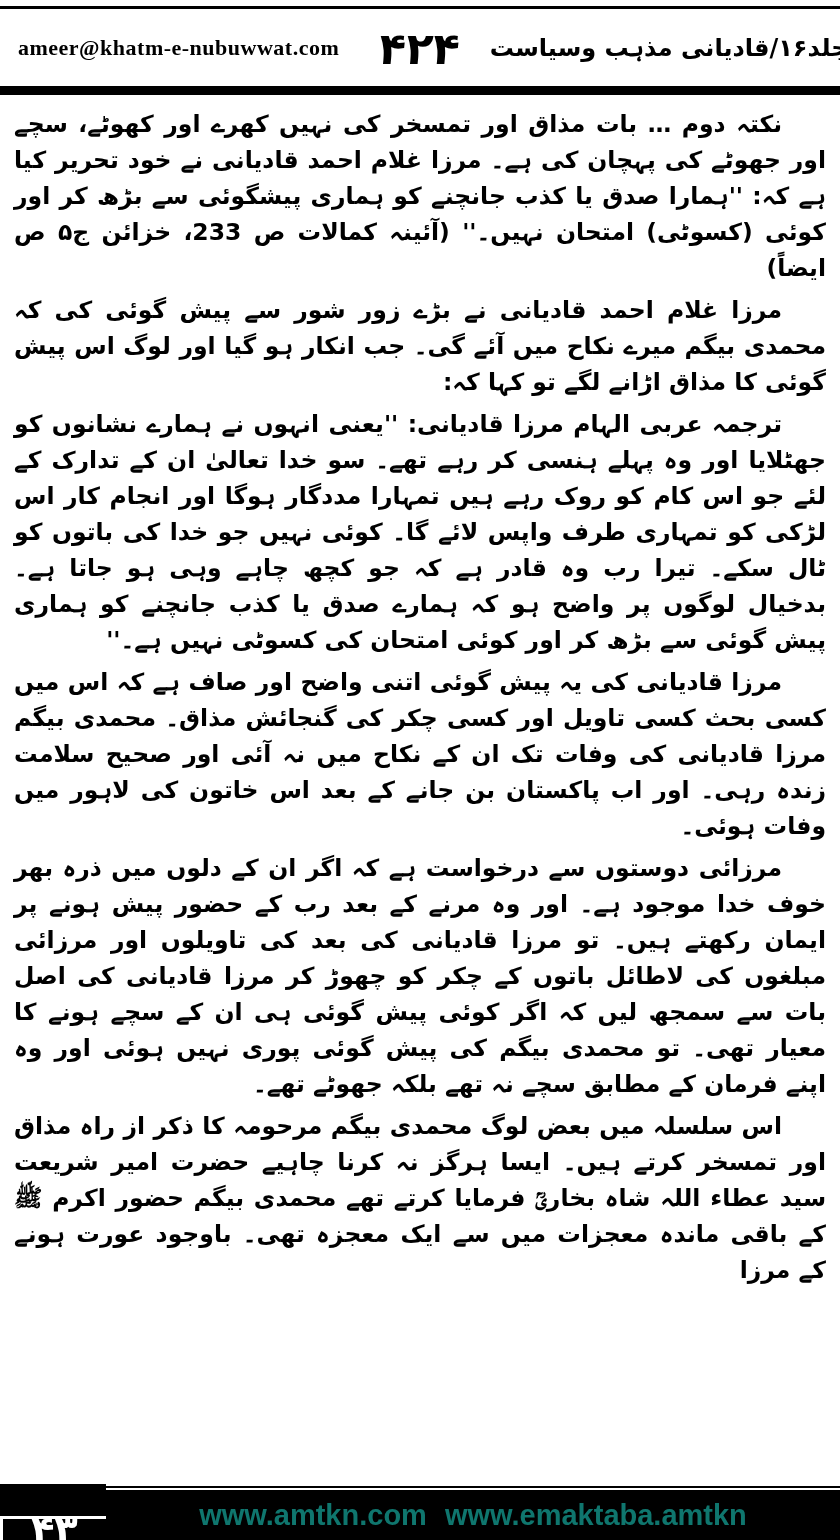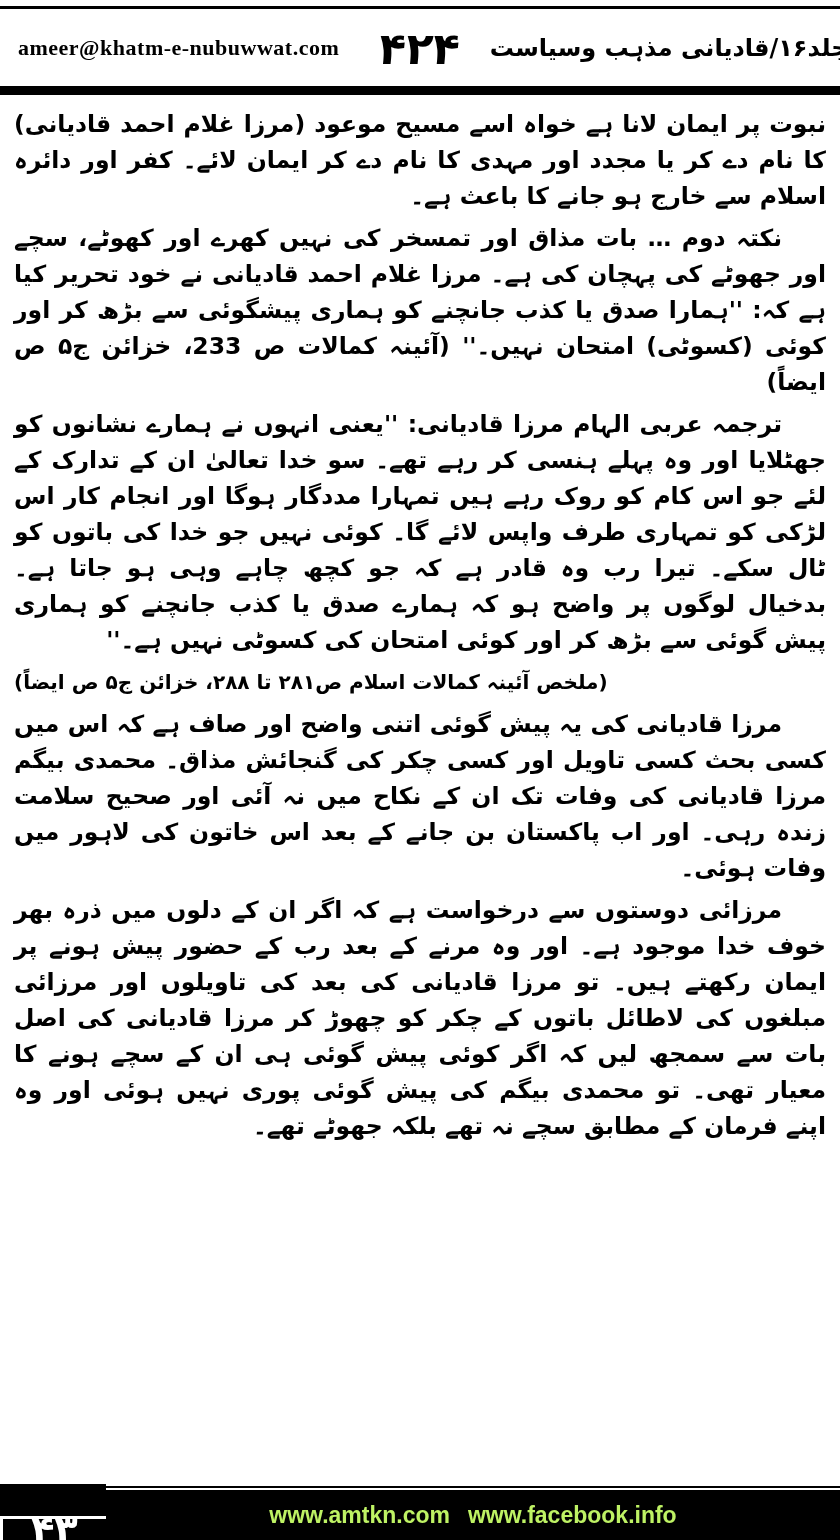--- a/index.html
+++ b/index.html
@@ -120,52 +120,52 @@
     flex: 1;
     display: flex;
     align-items: center;
     justify-content: center;
     gap: 18px;
     border-top: 6px double #fff;
     box-sizing: border-box;
     direction: ltr;
   }
   .footer-link {
-    color: #bef264;
+    color: #0f766e;
     font-family: "Liberation Sans", sans-serif;
     font-weight: bold;
-    font-size: 23px;
+    font-size: 29px;
     white-space: nowrap;
   }
 </style>
 </head>
 <body>
 
 <div class="page">
 
   <div class="top-rule"></div>
 
   <div class="header">
     <span class="header-email">ameer@khatm-e-nubuwwat.com</span>
     <span class="header-pageno-large">۴۲۴</span>
     <span class="header-title">احتساب جلد۱۶/قادیانی مذہب وسیاست</span>
   </div>
 
   <div class="header-divider"></div>
 
   <div class="content">
-    <p class="para">نبوت پر ایمان لانا ہے خواہ اسے مسیح موعود (مرزا غلام احمد قادیانی) کا نام دے کر یا مجدد اور مہدی کا نام دے کر ایمان لائے۔ کفر اور دائرہ اسلام سے خارج ہو جانے کا باعث ہے۔</p>
     <p class="para indent">نکتہ دوم … بات مذاق اور تمسخر کی نہیں کھرے اور کھوٹے، سچے اور جھوٹے کی پہچان کی ہے۔ مرزا غلام احمد قادیانی نے خود تحریر کیا ہے کہ: ''ہمارا صدق یا کذب جانچنے کو ہماری پیشگوئی سے بڑھ کر اور کوئی (کسوٹی) امتحان نہیں۔''     (آئینہ کمالات ص 233، خزائن ج۵ ص ایضاً)</p>
+    <p class="para indent">مرزا غلام احمد قادیانی نے بڑے زور شور سے پیش گوئی کی کہ محمدی بیگم میرے نکاح میں آئے گی۔ جب انکار ہو گیا اور لوگ اس پیش گوئی کا مذاق اڑانے لگے تو کہا کہ:</p>
     <p class="para indent">ترجمہ عربی الہام مرزا قادیانی: ''یعنی انہوں نے ہمارے نشانوں کو جھٹلایا اور وہ پہلے ہنسی کر رہے تھے۔ سو خدا تعالیٰ ان کے تدارک کے لئے جو اس کام کو روک رہے ہیں تمہارا مددگار ہوگا اور انجام کار اس لڑکی کو تمہاری طرف واپس لائے گا۔ کوئی نہیں جو خدا کی باتوں کو ٹال سکے۔ تیرا رب وہ قادر ہے کہ جو کچھ چاہے وہی ہو جاتا ہے۔ بدخیال لوگوں پر واضح ہو کہ ہمارے صدق یا کذب جانچنے کو ہماری پیش گوئی سے بڑھ کر اور کوئی امتحان کی کسوٹی نہیں ہے۔''</p>
-    <p class="para citation-left">(ملخص آئینہ کمالات اسلام ص۲۸۱ تا ۲۸۸، خزائن ج۵ ص ایضاً)</p>
     <p class="para indent">مرزا قادیانی کی یہ پیش گوئی اتنی واضح اور صاف ہے کہ اس میں کسی بحث کسی تاویل اور کسی چکر کی گنجائش مذاق۔ محمدی بیگم مرزا قادیانی کی وفات تک ان کے نکاح میں نہ آئی اور صحیح سلامت زندہ رہی۔ اور اب پاکستان بن جانے کے بعد اس خاتون کی لاہور میں وفات ہوئی۔</p>
     <p class="para indent">مرزائی دوستوں سے درخواست ہے کہ اگر ان کے دلوں میں ذرہ بھر خوف خدا موجود ہے۔ اور وہ مرنے کے بعد رب کے حضور پیش ہونے پر ایمان رکھتے ہیں۔ تو مرزا قادیانی کی بعد کی تاویلوں اور مرزائی مبلغوں کی لاطائل باتوں کے چکر کو چھوڑ کر مرزا قادیانی کی اصل بات سے سمجھ لیں کہ اگر کوئی پیش گوئی ہی ان کے سچے ہونے کا معیار تھی۔ تو محمدی بیگم کی پیش گوئی پوری نہیں ہوئی اور وہ اپنے فرمان کے مطابق سچے نہ تھے بلکہ جھوٹے تھے۔</p>
+    <p class="para indent">اس سلسلہ میں بعض لوگ محمدی بیگم مرحومہ کا ذکر از راہ مذاق اور تمسخر کرتے ہیں۔ ایسا ہرگز نہ کرنا چاہیے حضرت امیر شریعت سید عطاء اللہ شاہ بخاریؒ فرمایا کرتے تھے محمدی بیگم حضور اکرم ﷺ کے باقی ماندہ معجزات میں سے ایک معجزہ تھی۔ باوجود عورت ہونے کے مرزا</p>
   </div>
 
   <div class="footer">
     <div class="footer-pagebox">۴۳</div>
     <div class="footer-links">
       <span class="footer-link">www.amtkn.com</span>
-      <span class="footer-link">www.facebook.info</span>
+      <span class="footer-link">www.emaktaba.amtkn</span>
     </div>
   </div>
 
 </div>
 
 </body></html>

